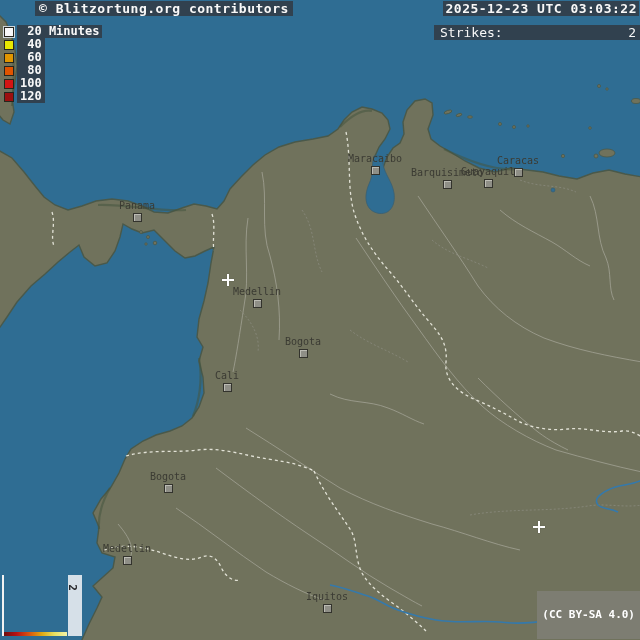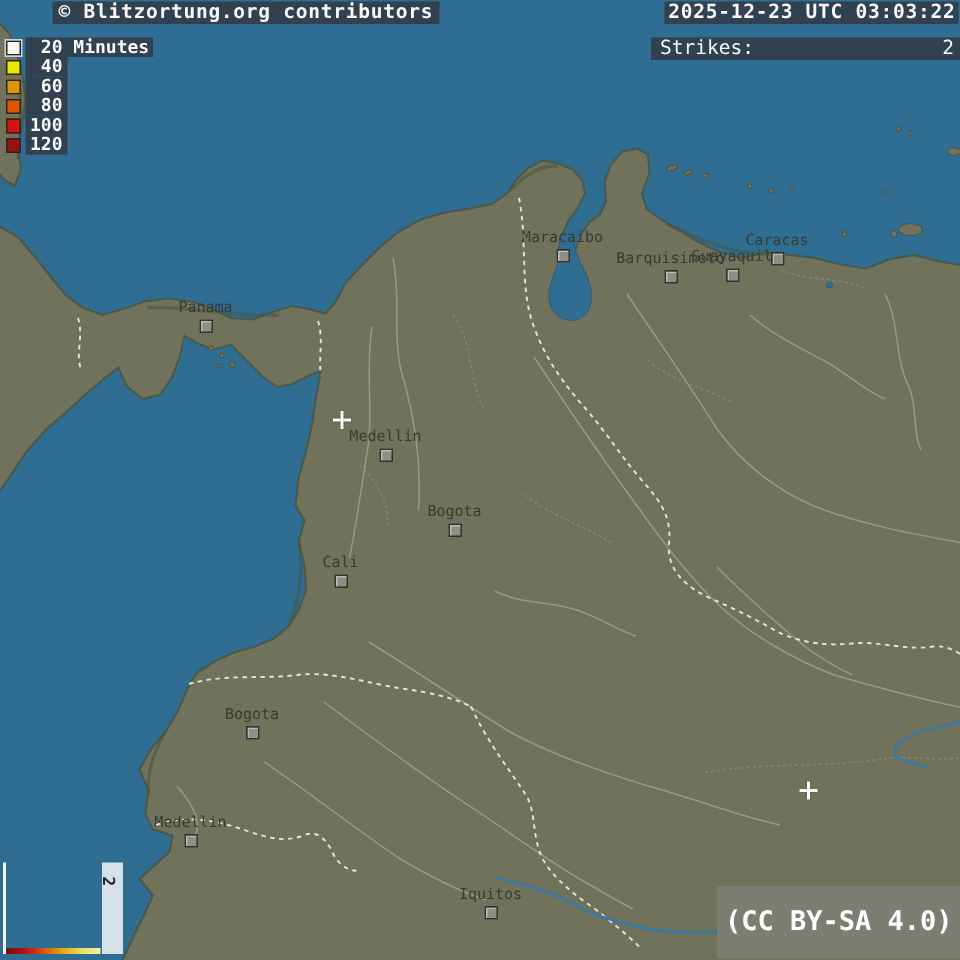--- a/index.html
+++ b/index.html
@@ -53,21 +53,21 @@
   
   .hist{position:absolute;left:0;top:572px;width:92px;height:66px;}
   .axisv{position:absolute;left:2px;top:3px;width:2px;height:61px;background:#f2f2f2;}
   .grad{position:absolute;left:4px;top:60px;width:63px;height:4px;
         background:linear-gradient(to right,#6e0e0e,#b81212,#d85410,#e0a810,#e8e060,#f2f2a8);}
   .hbar{position:absolute;left:68px;top:3px;width:14px;height:61px;background:var(--bar_fill);}
   .hbar span{position:absolute;left:1px;top:6px;transform:rotate(90deg);
              color:#26262a;font-weight:bold;font-size:11px;}
 
   .license{position:absolute;right:0;bottom:1px;background:var(--license_bg);color:#fff;
-           font-weight:bold;font-size:18px;line-height:16px;padding:16px 5px;white-space:pre;}
+           font-weight:bold;font-size:11px;line-height:16px;padding:16px 5px;white-space:pre;}
 </style>
 </head>
 <body>
 
 <div class="stage">
 
   <svg class="map" width="640" height="640" viewBox="0 0 640 640">
     <rect class="sea" x="0" y="0" width="640" height="640"></rect>
 
     <path class="land" d="M -2,14 L 6,22 11,34 15,50 17,66 15,82 12,98 14,112 10,124 3,120 -2,114 Z"></path>

